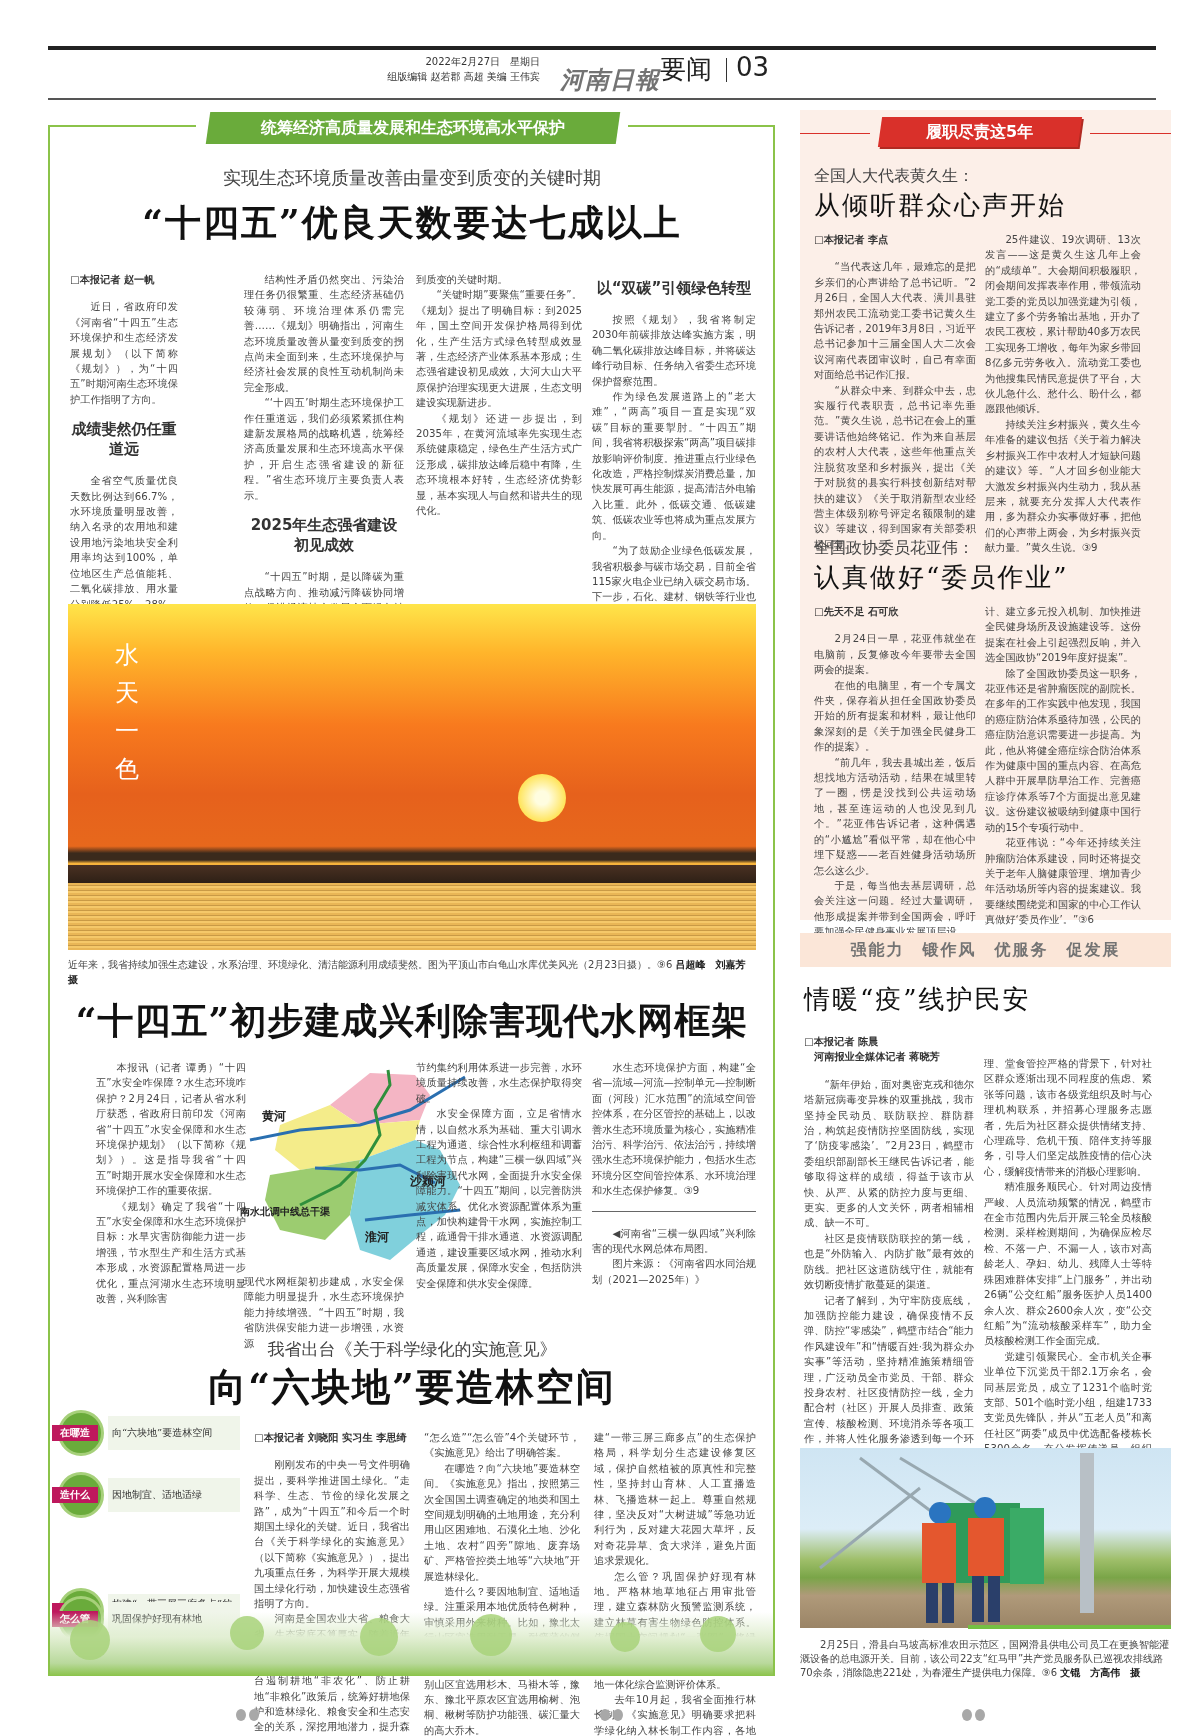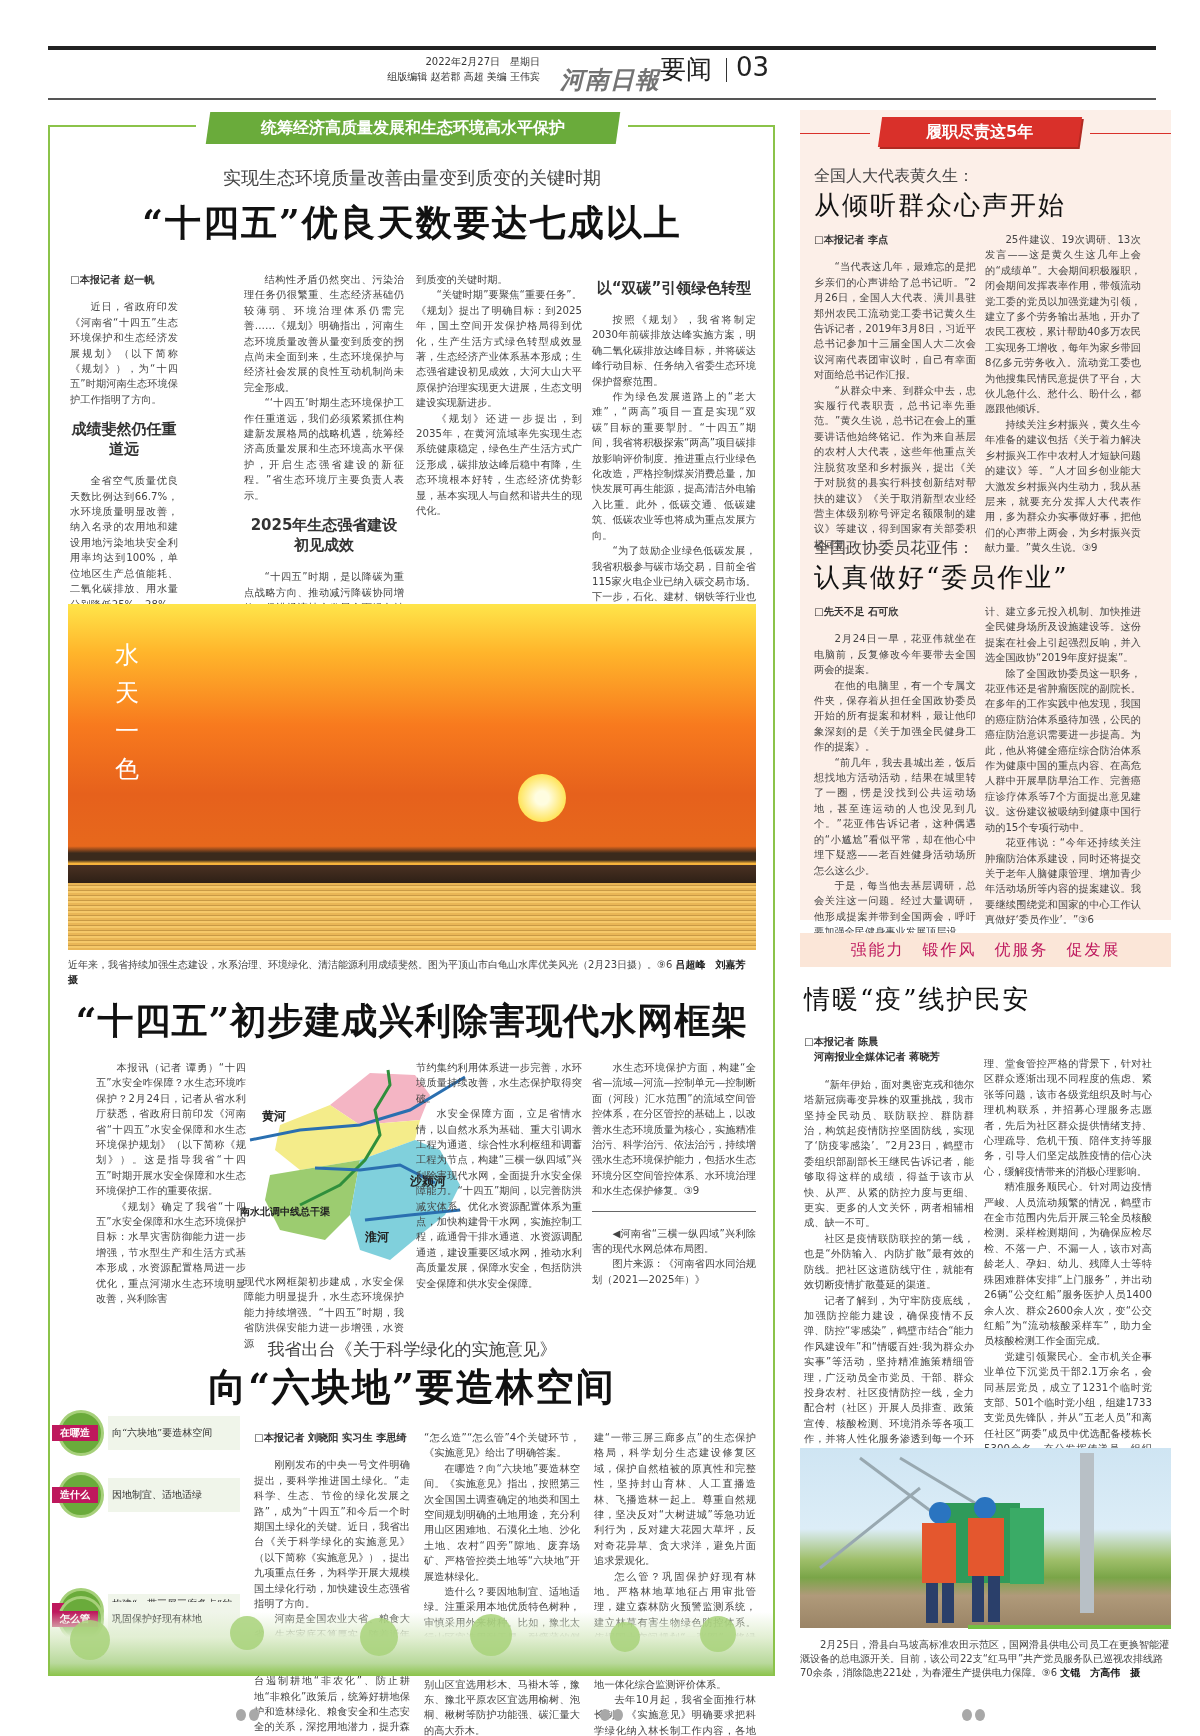--- a/index.html
+++ b/index.html
@@ -32,21 +32,21 @@
 .caption{font-size:10px;color:#444;line-height:15px}
 .caption b{color:#222}
 .map{left:240px;top:1065px;width:230px;height:205px}
 .right-pink{left:800px;top:110px;width:371px;height:810px;background:#fcefe8}
 .red-banner{left:880px;top:117px;width:200px;height:30px;background:#d9302a;color:#fff;font-size:16px;font-weight:bold;text-align:center;line-height:30px;transform:skewX(-8deg);box-shadow:2px 2px 0 #b12a22}
 .red-banner span{display:inline-block;transform:skewX(8deg)}
 .red-line-l{left:800px;top:133px;width:70px;height:1px;background:#d9302a}
 .red-line-r{left:1090px;top:133px;width:81px;height:1px;background:#d9302a}
 .kicker{font-size:16px;color:#444}
 .rhead{font-family:"DejaVu Serif",serif;font-size:26px;color:#111;letter-spacing:2px}
-.slogan{left:800px;top:933px;width:371px;height:34px;background:#fbe6d8;color:#be185d;font-weight:normal;font-size:16px;text-align:center;line-height:34px;letter-spacing:2px;word-spacing:6px}
+.slogan{left:800px;top:933px;width:371px;height:34px;background:#fbe6d8;color:#737373;font-weight:bold;font-size:16px;text-align:center;line-height:34px;letter-spacing:2px;word-spacing:6px}
 .farm-photo{left:800px;top:1448px;width:371px;height:180px;background:linear-gradient(180deg,#cfe5f3 0%,#dcedf7 45%,#9fbf6a 62%,#7aa548 72%,#b09a7a 82%,#9a8466 100%)}
 .green-bar{left:968px;top:1625px;width:203px;height:4px;background:#74c043}
 .dots{width:30px;height:12px}
 .dots i{display:inline-block;width:10px;height:12px;border-radius:50%;background:#a8a8a8;margin-right:3px}
 .forest-strip{left:50px;top:1612px;width:723px;height:64px;background:linear-gradient(180deg,rgba(255,255,255,0) 0%,#e2efd3 40%,#b9d99c 80%,#8bc34a 100%)}
 .tree{position:absolute;border-radius:50%;background:#a8d27a;opacity:.85}
 .sidebar-item{position:absolute;left:58px;width:180px;height:46px}
 .sb-circle{position:absolute;left:0;top:0;width:46px;height:46px;border-radius:50%;background:#6aab3b;border:3px solid #a6d07a}
 .sb-tag{position:absolute;left:-6px;top:15px;width:46px;height:16px;background:#be185d;color:#fff;font-size:10px;font-weight:bold;text-align:center;line-height:16px}
 .sb-text{position:absolute;left:50px;top:6px;width:132px;min-height:34px;background:#f0f5ea;font-family:"DejaVu Serif",serif;font-size:10px;color:#333;line-height:14px;padding:3px 4px;display:flex;align-items:center}

